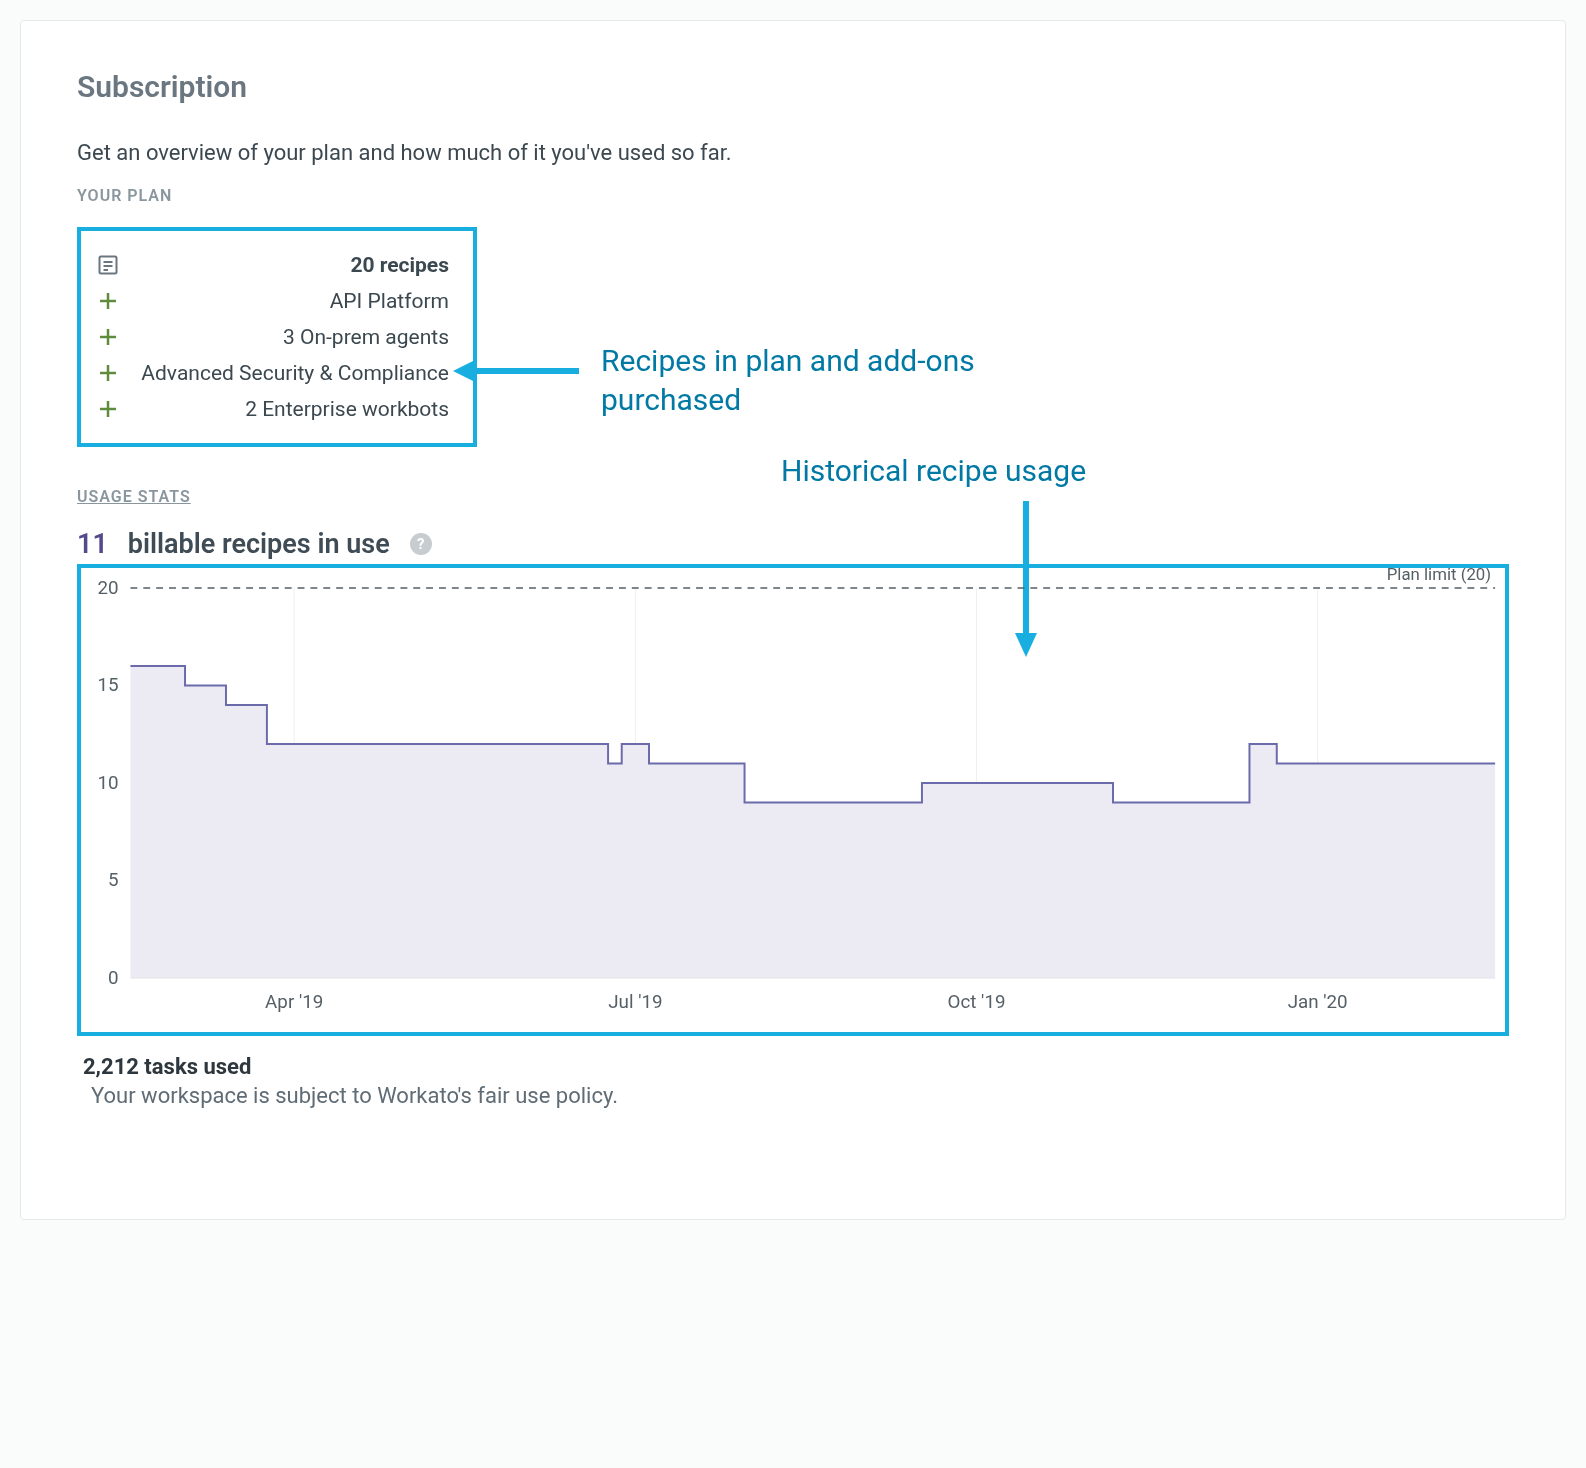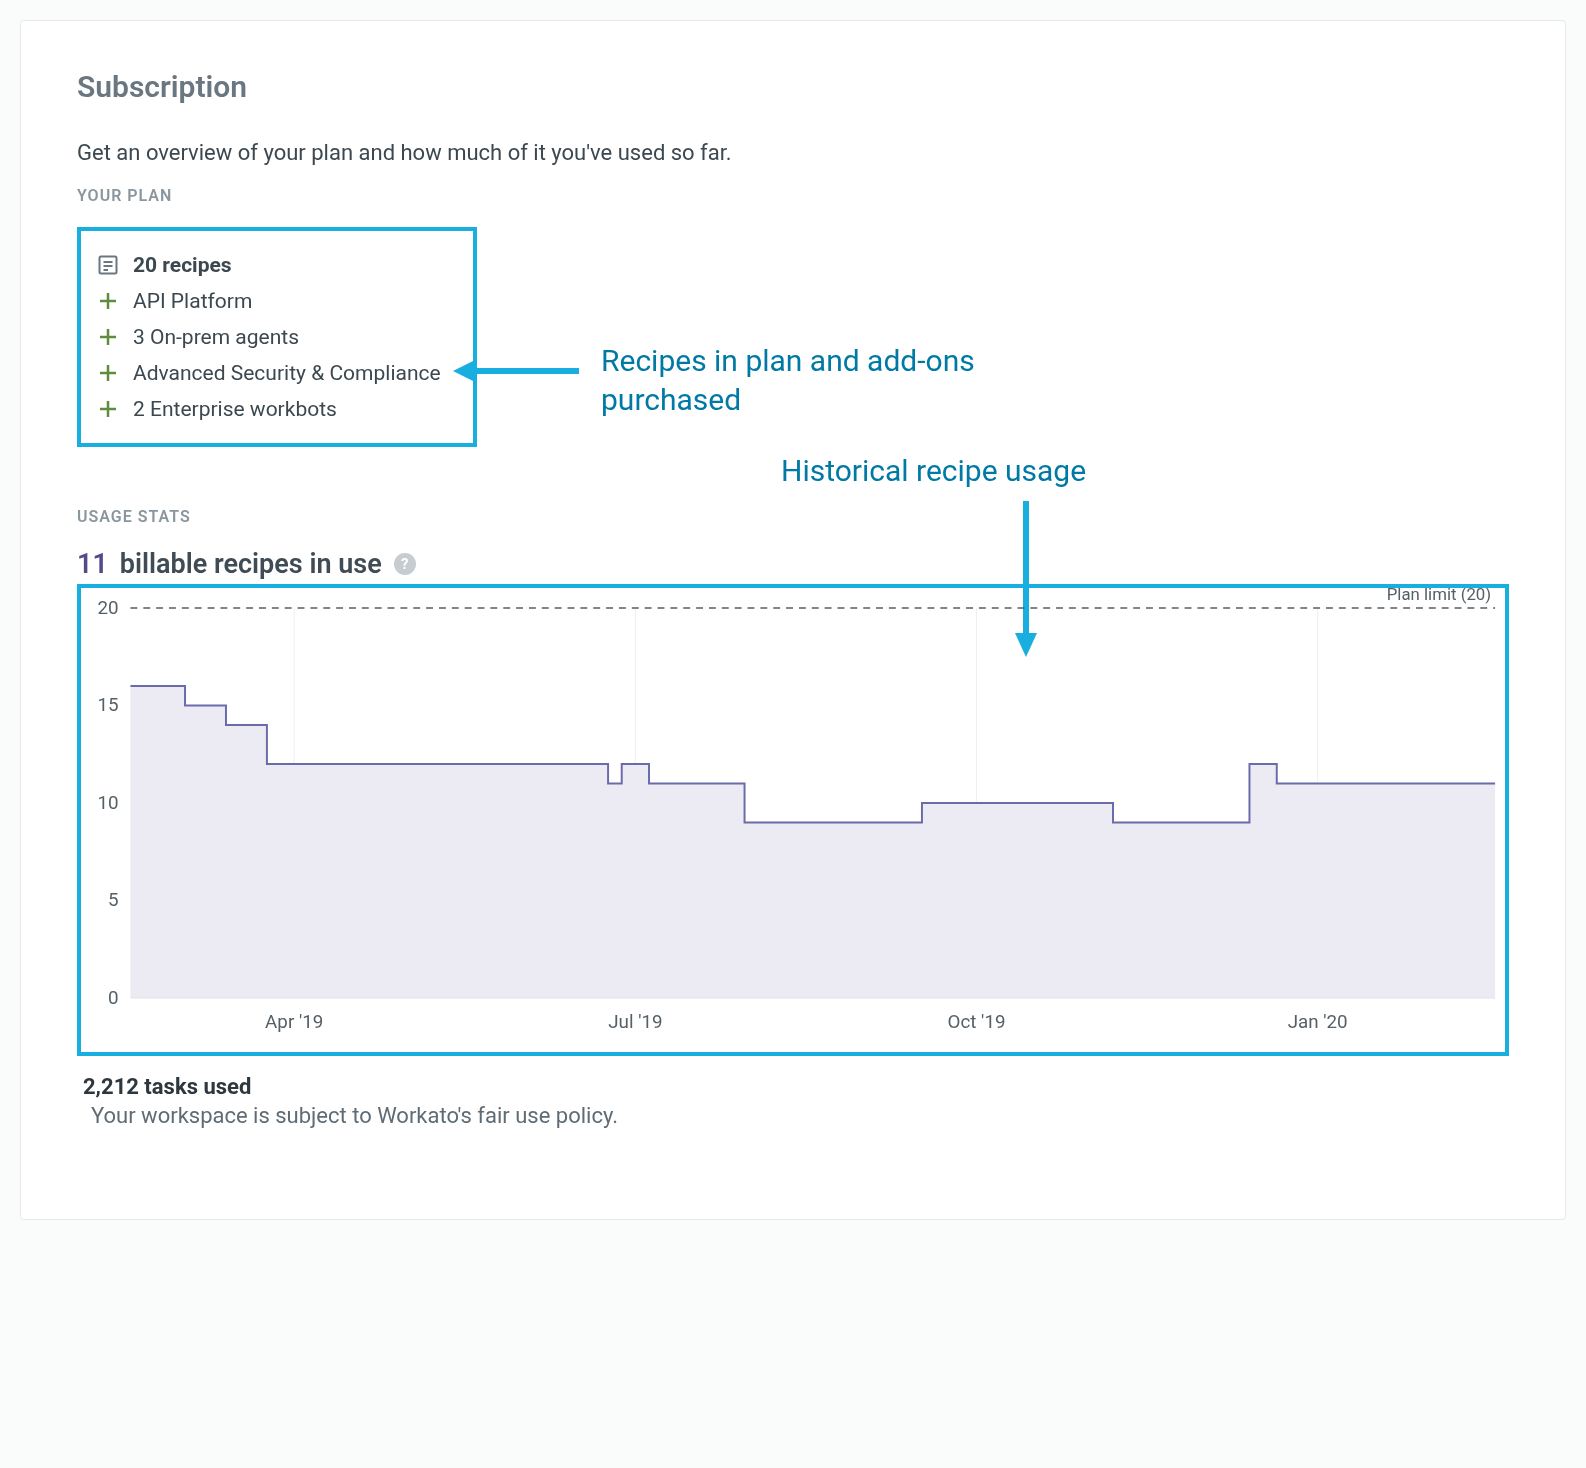--- a/index.html
+++ b/index.html
@@ -43,28 +43,29 @@
     padding: 16px 24px 16px 16px;
     min-width: 400px;
   }
   .plan-item {
     display: flex;
     align-items: center;
     gap: 14px;
     padding: 6px 0;
     font-size: 21px;
     color: #3c4850;
+    justify-content: space-between;
   }
   .plan-item.head { font-weight: 700; }
   .plan-icon { width: 22px; height: 22px; flex: 0 0 22px; display:flex; align-items:center; justify-content:center; }
 
   .usage-header {
     display: flex;
     align-items: center;
-    gap: 12px;
+    gap: 20px;
     font-size: 27px;
     font-weight: 600;
     color: #3f4c55;
     margin-bottom: 4px;
   }
   .usage-header .count { color: #514a8b; }
   .help-icon {
     width: 22px; height: 22px; border-radius: 50%;
     background: #c6ccd0; color: #fff;
     display:inline-flex; align-items:center; justify-content:center;
@@ -172,21 +173,21 @@
 
   
   <div class="callout chart-callout">
     <span>Historical recipe usage</span>
     <svg width="40" height="160" style="position:absolute; left:225px; top:48px;">
       <line x1="20" y1="2" x2="20" y2="138" stroke="#18aee0" stroke-width="6"></line>
       <polygon points="20,158 9,134 31,134" fill="#18aee0"></polygon>
     </svg>
   </div>
 
-  <p class="section-label" style="margin-top:60px;">USAGE STATS</p>
+  <p class="section-label" style="margin-top:40px;text-decoration:underline;">USAGE STATS</p>
 
   <div class="usage-header">
     <span class="count">11</span>
     <span>billable recipes in use</span>
     <span class="help-icon">?</span>
   </div>
 
   <div class="chart-box">
     <svg id="usage-chart" width="100%" height="460" viewBox="0 0 1440 460" preserveAspectRatio="none">
         <line x1="215.6" y1="20" x2="215.6" y2="410" stroke="#edeff0" stroke-width="1"></line>

